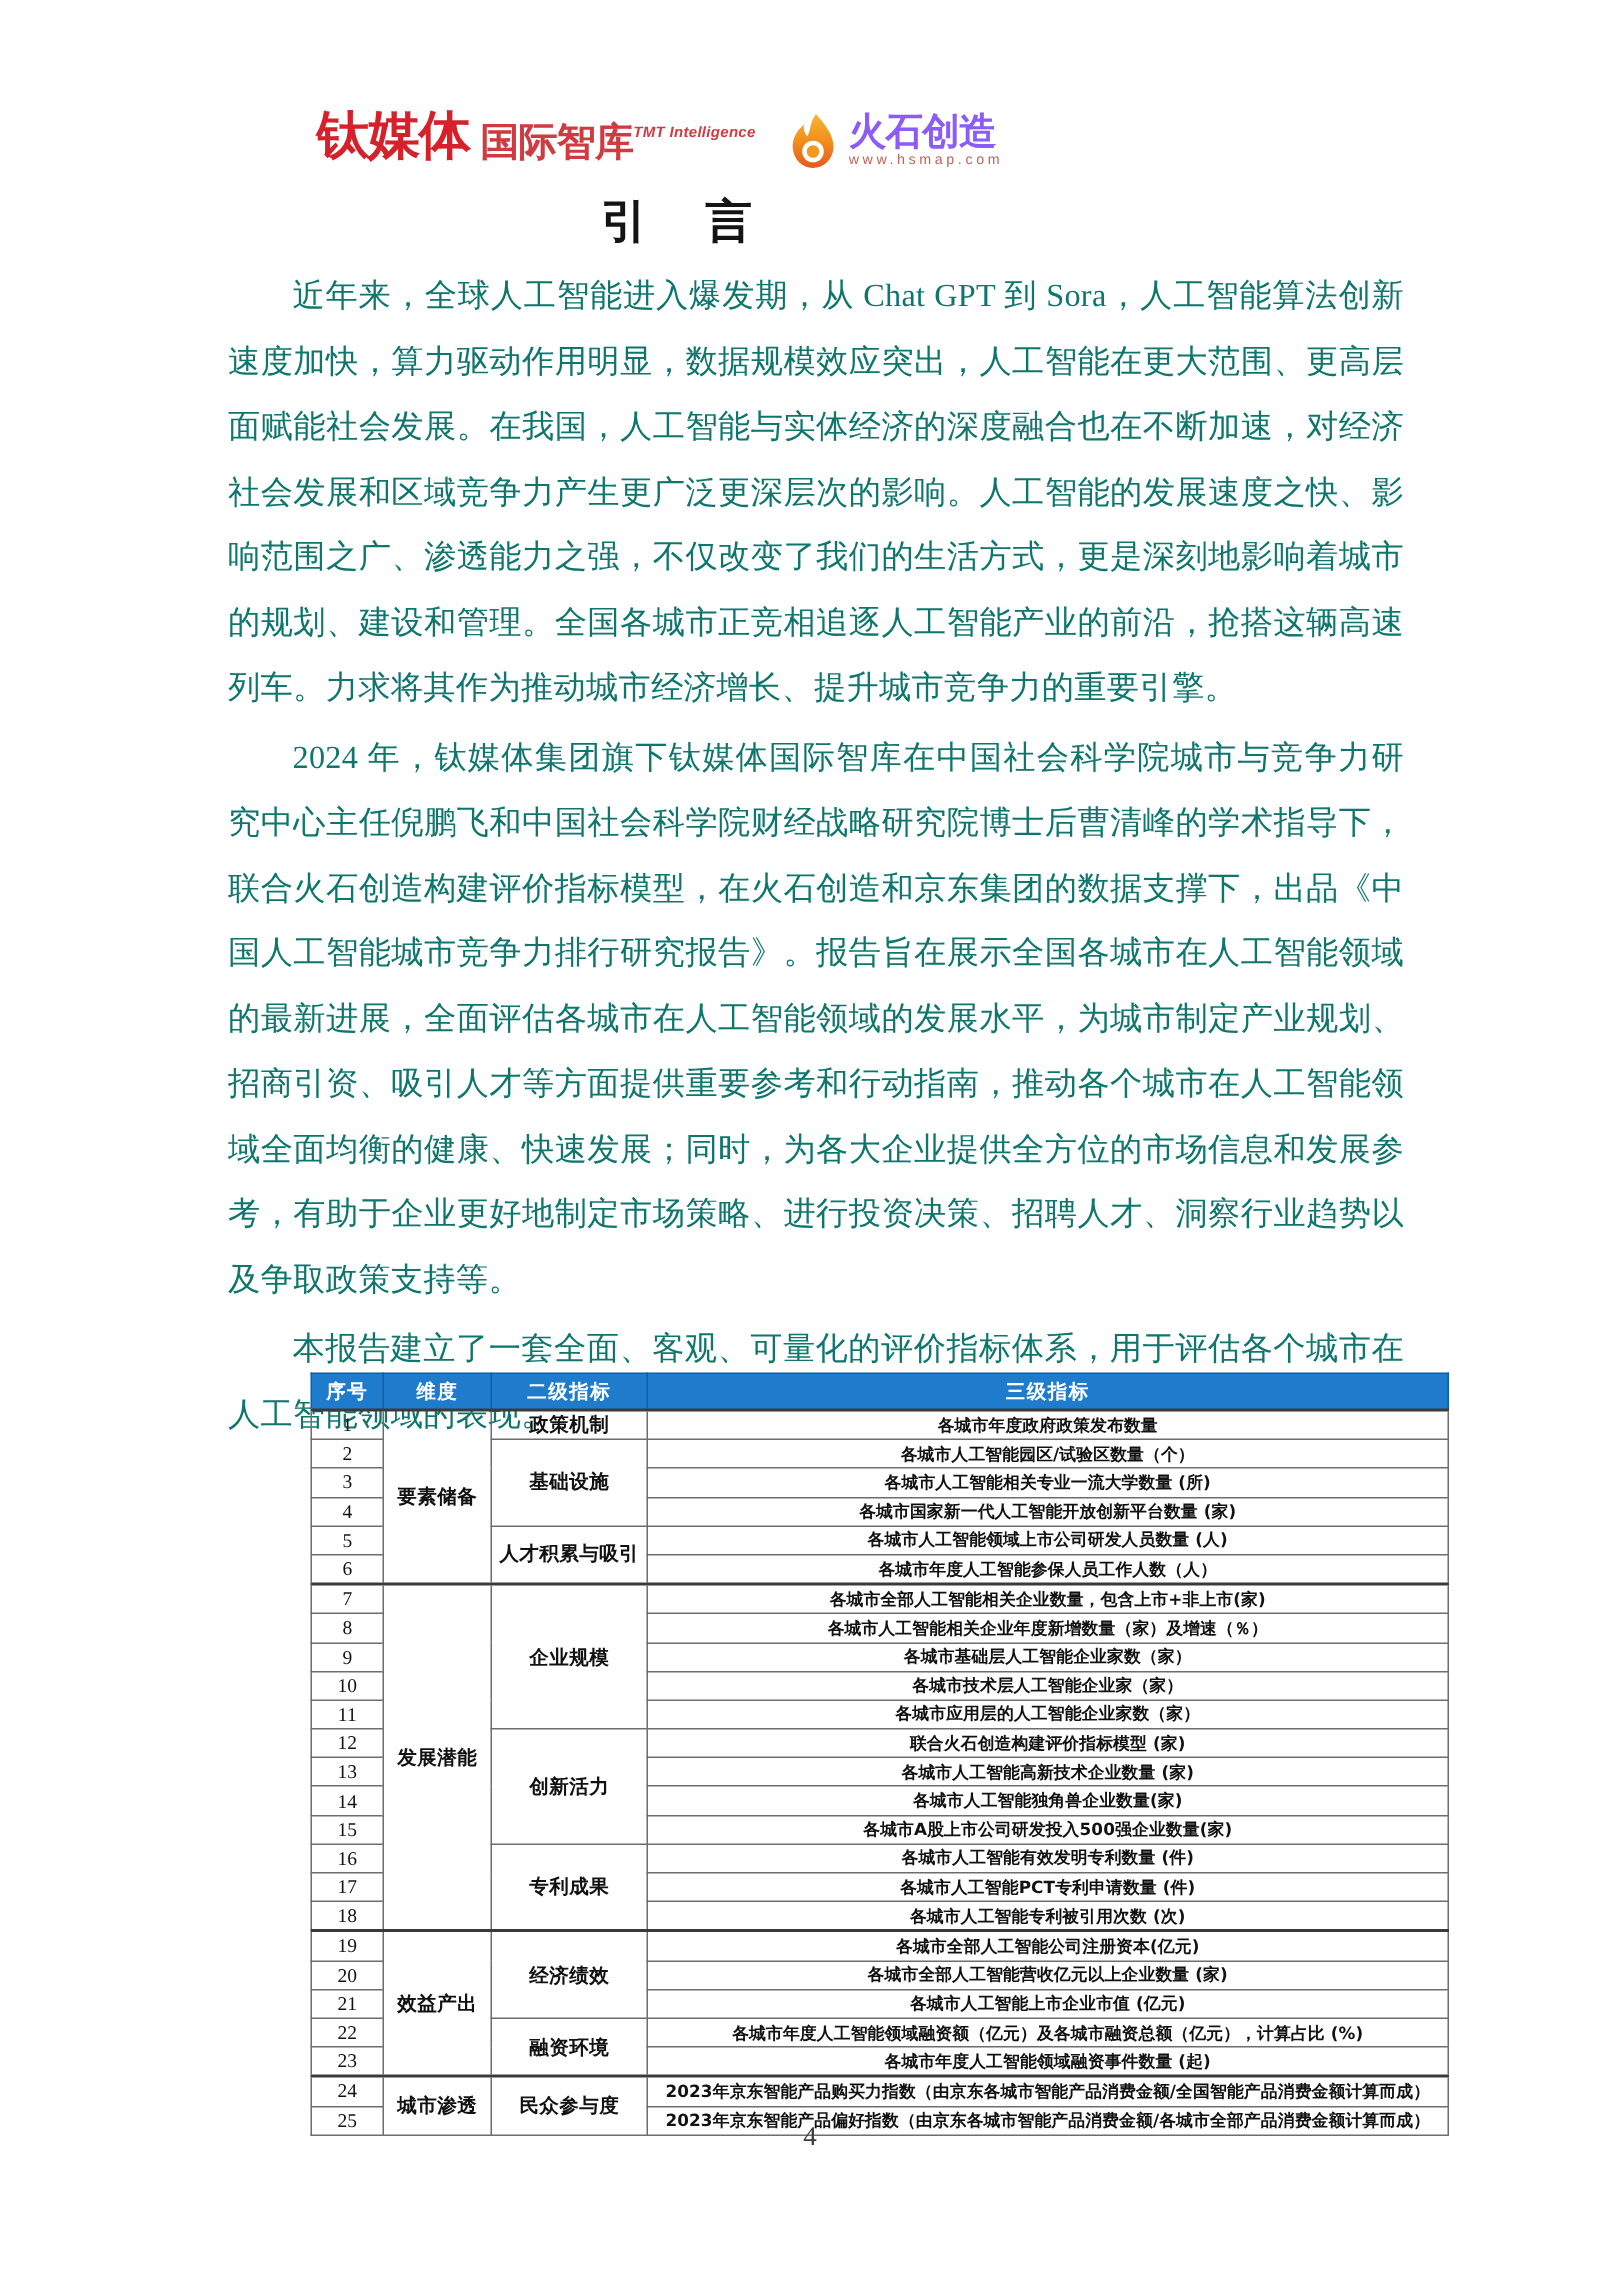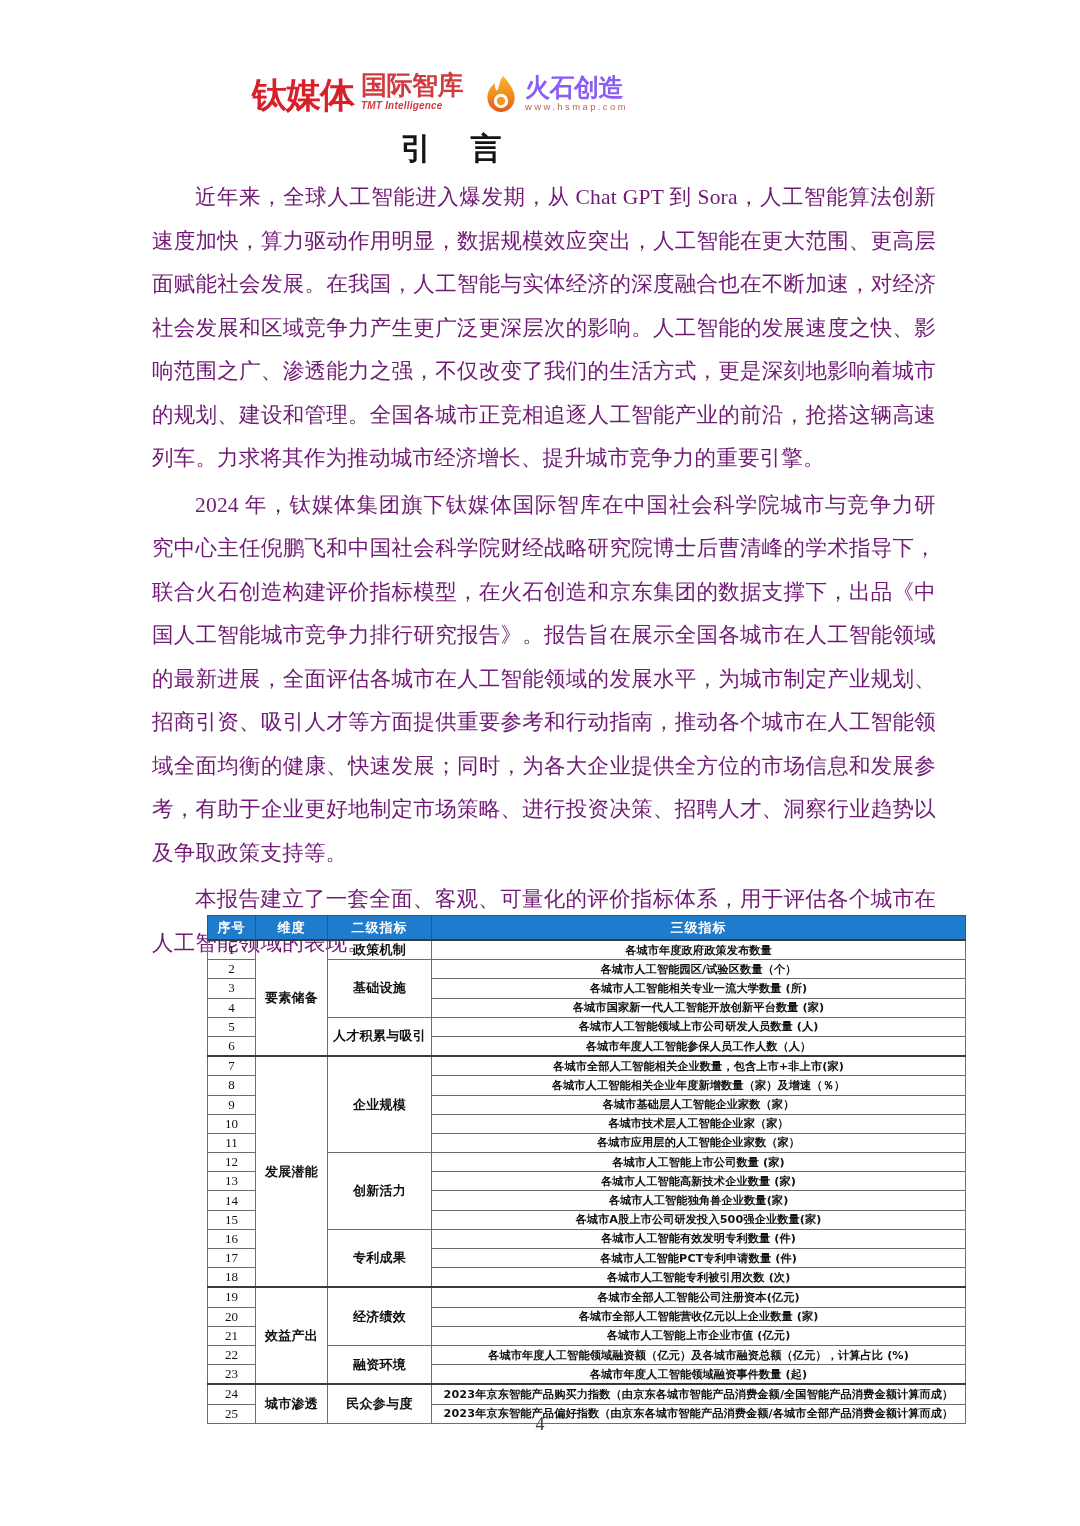--- a/index.html
+++ b/index.html
@@ -43,21 +43,21 @@
   .logo-ti-main {
     font-family: "DejaVu Sans", sans-serif;
     font-weight: 700;
     font-size: 35px;
     line-height: 38px;
     color: #d6202a;
     letter-spacing: -1px;
   }
   .logo-ti-right {
     display: flex;
-    flex-direction: column;
+    flex-direction: row;
     align-items: flex-start;
     padding-bottom: 1px;
   }
   .logo-ti-cn {
     font-family: "DejaVu Sans", sans-serif;
     font-weight: 700;
     font-size: 26px;
     line-height: 27px;
     color: #cf3b40;
     letter-spacing: -0.5px;
@@ -127,21 +127,21 @@
     width: 784px;
   }
   p.para {
     margin: 0 0 3px 0;
     font-size: 21.5px;
     line-height: 43.5px;
     text-align: justify;
     text-align-last: left;
     text-indent: 2em;
     letter-spacing: 0.2px;
-    color: #701a75;
+    color: #0f766e;
   }
   p.para.tight { margin-bottom: 0; }
 
   
   .tbl-wrap {
     position: absolute;
     left: 161px;
     top: 915px;
     width: 758px;
     padding-left: 46px;
@@ -313,21 +313,21 @@
             <td class="no">10</td>
             <td class="l3">各城市技术层人工智能企业家（家）</td>
           </tr>
           <tr>
             <td class="no">11</td>
             <td class="l3">各城市应用层的人工智能企业家数（家）</td>
           </tr>
           <tr>
             <td class="no">12</td>
             <td class="l2" rowspan="4">创新活力</td>
-            <td class="l3">各城市人工智能上市公司数量 (家)</td>
+            <td class="l3">联合火石创造构建评价指标模型 (家)</td>
           </tr>
           <tr>
             <td class="no">13</td>
             <td class="l3">各城市人工智能高新技术企业数量 (家)</td>
           </tr>
           <tr>
             <td class="no">14</td>
             <td class="l3">各城市人工智能独角兽企业数量(家)</td>
           </tr>
           <tr>

